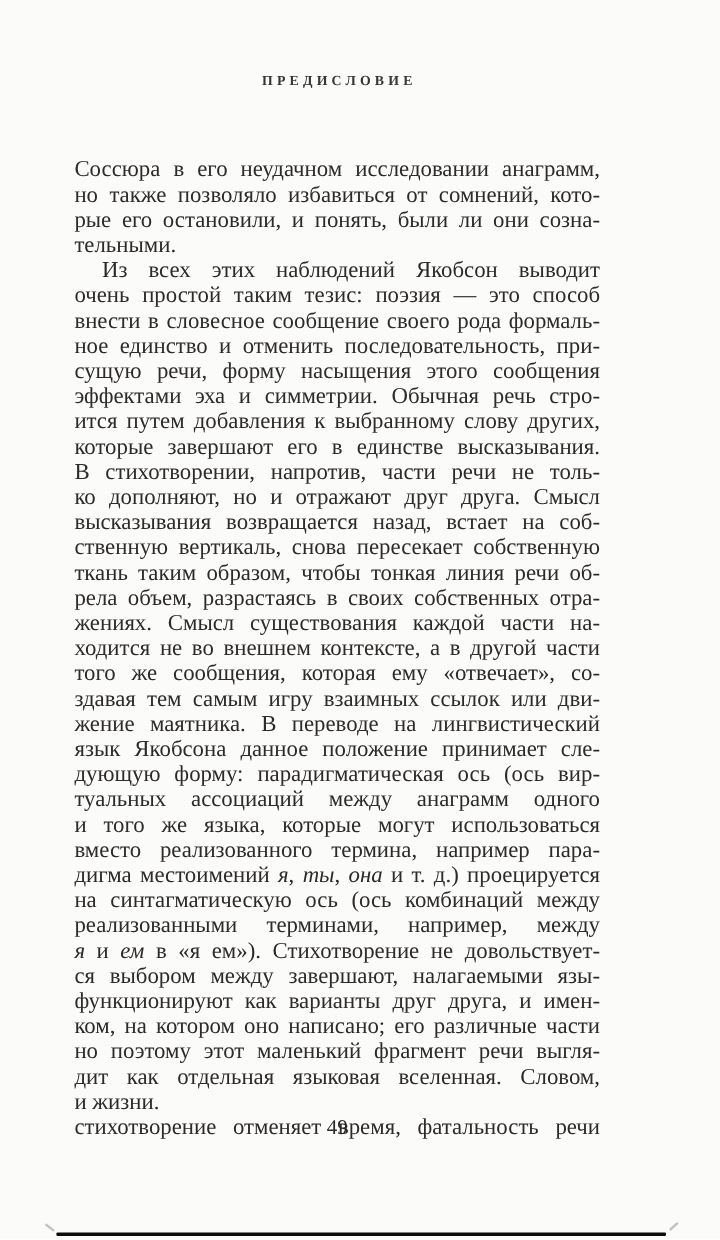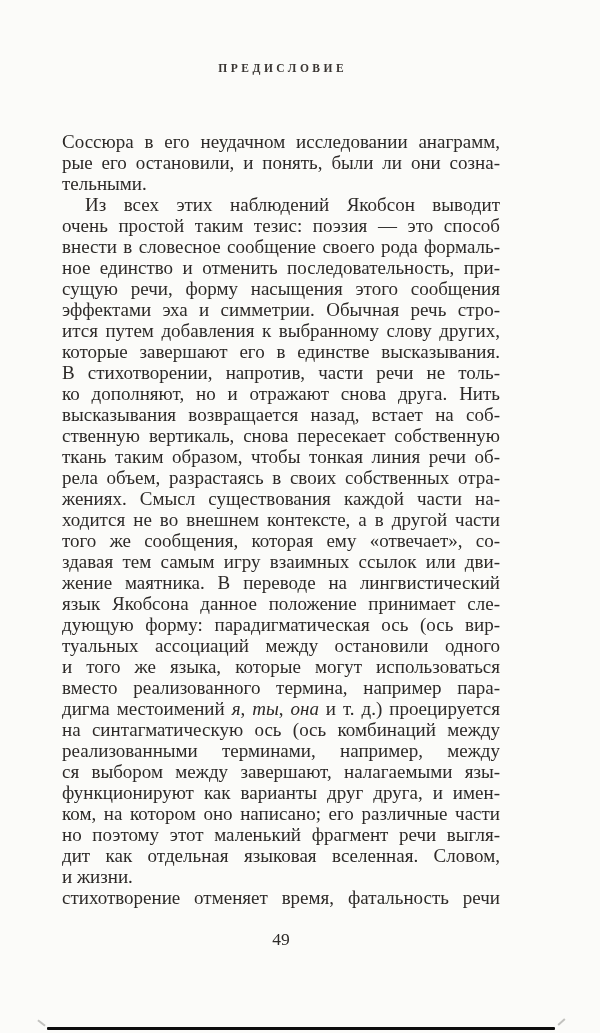--- a/index.html
+++ b/index.html
@@ -71,49 +71,51 @@
   .scan-mark-right { left: 557px; top: 1021px; transform: rotate(-42deg); }
 </style>
 </head>
 <body>
 
 <div class="page">
   <div class="running-head">ПРЕДИСЛОВИЕ</div>
 
   <div class="body-text" id="body-text">
       <div class="line">Соссюра в его неудачном исследовании анаграмм,</div>
+      <div class="line">но также позволяло избавиться от сомнений, кото-</div>
       <div class="line">рые его остановили, и понять, были ли они созна-</div>
       <div class="line para-last">тельными.</div>
       <div class="line indent">Из всех этих наблюдений Якобсон выводит</div>
       <div class="line">очень простой таким тезис: поэзия — это способ</div>
       <div class="line">внести в словесное сообщение своего рода формаль-</div>
       <div class="line">ное единство и отменить последовательность, при-</div>
       <div class="line">сущую речи, форму насыщения этого сообщения</div>
       <div class="line">эффектами эха и симметрии. Обычная речь стро-</div>
       <div class="line">ится путем добавления к выбранному слову других,</div>
       <div class="line">которые завершают его в единстве высказывания.</div>
       <div class="line">В стихотворении, напротив, части речи не толь-</div>
-      <div class="line">ко дополняют, но и отражают снова друга. Нить</div>
+      <div class="line">ко дополняют, но и отражают друг друга. Смысл</div>
       <div class="line">высказывания возвращается назад, встает на соб-</div>
       <div class="line">ственную вертикаль, снова пересекает собственную</div>
       <div class="line">ткань таким образом, чтобы тонкая линия речи об-</div>
       <div class="line">рела объем, разрастаясь в своих собственных отра-</div>
       <div class="line">жениях. Смысл существования каждой части на-</div>
       <div class="line">ходится не во внешнем контексте, а в другой части</div>
       <div class="line">того же сообщения, которая ему «отвечает», со-</div>
       <div class="line">здавая тем самым игру взаимных ссылок или дви-</div>
       <div class="line">жение маятника. В переводе на лингвистический</div>
       <div class="line">язык Якобсона данное положение принимает сле-</div>
       <div class="line">дующую форму: парадигматическая ось (ось вир-</div>
-      <div class="line">туальных ассоциаций между остановили одного</div>
+      <div class="line">туальных ассоциаций между анаграмм одного</div>
       <div class="line">и того же языка, которые могут использоваться</div>
       <div class="line">вместо реализованного термина, например пара-</div>
       <div class="line">дигма местоимений <i>я</i>, <i>ты</i>, <i>она</i> и т. д.) проецируется</div>
       <div class="line">на синтагматическую ось (ось комбинаций между</div>
       <div class="line">реализованными терминами, например, между</div>
+      <div class="line"><i>я</i> и <i>ем</i> в «я ем»). Стихотворение не довольствует-</div>
       <div class="line">ся выбором между завершают, налагаемыми язы-</div>
       <div class="line">функционируют как варианты друг друга, и имен-</div>
       <div class="line">ком, на котором оно написано; его различные части</div>
       <div class="line">но поэтому этот маленький фрагмент речи выгля-</div>
       <div class="line">дит как отдельная языковая вселенная. Словом,</div>
       <div class="line para-last">и жизни.</div>
       <div class="line">стихотворение отменяет время, фатальность речи</div>
     </div>
 
   <div class="folio">49</div>

